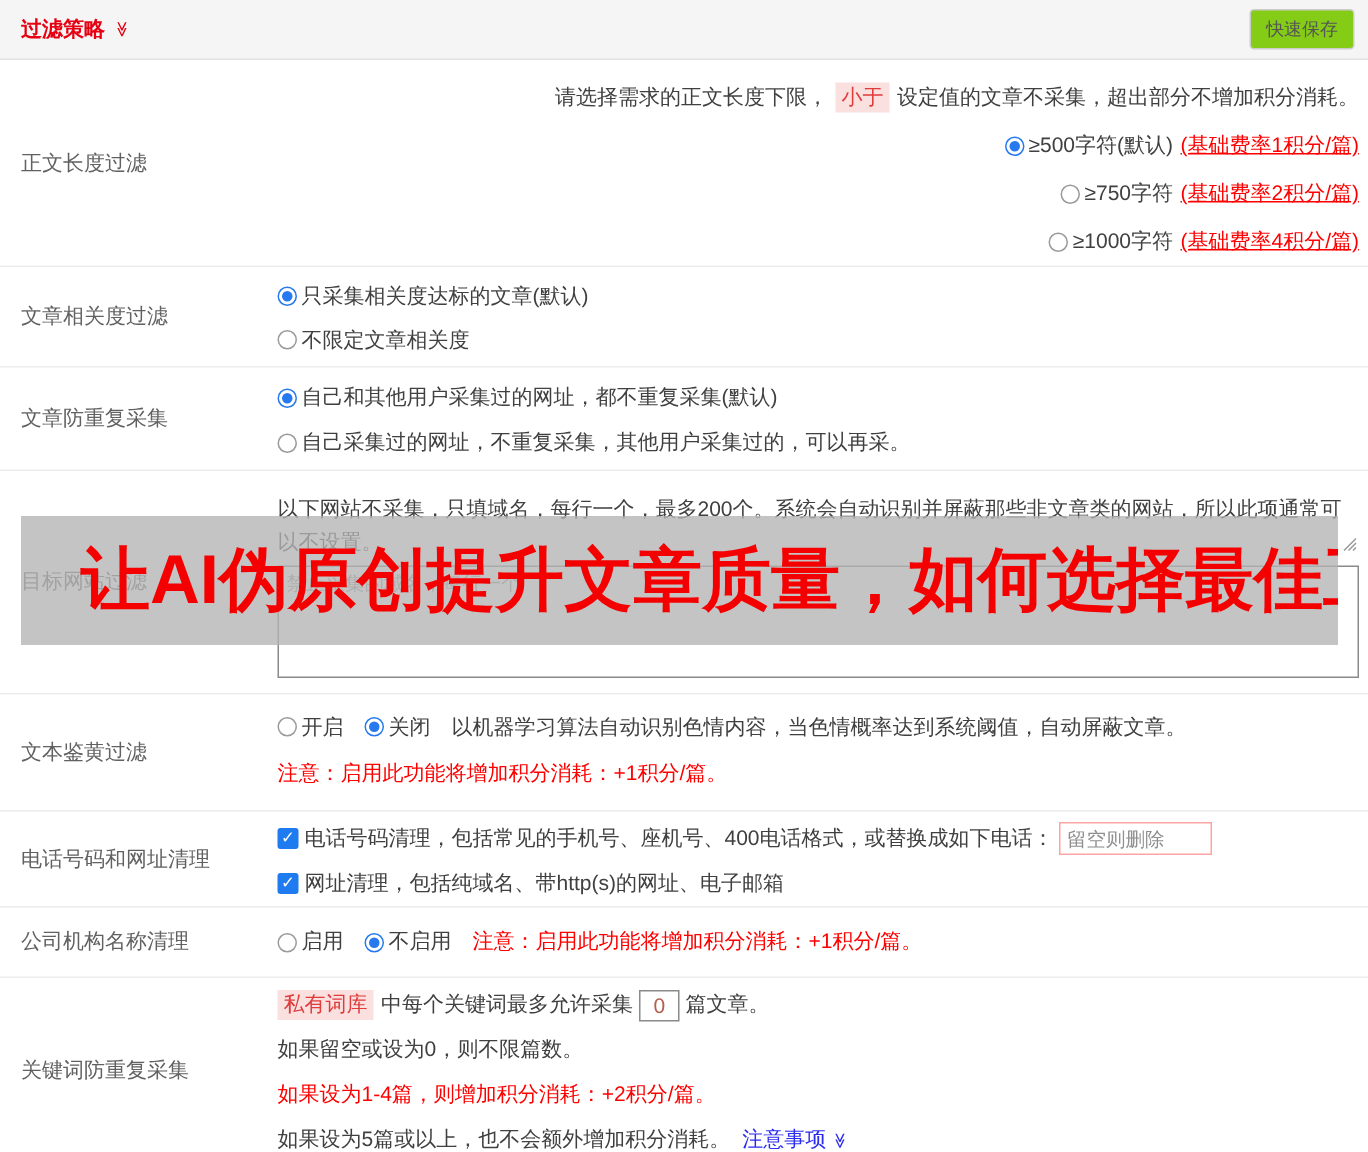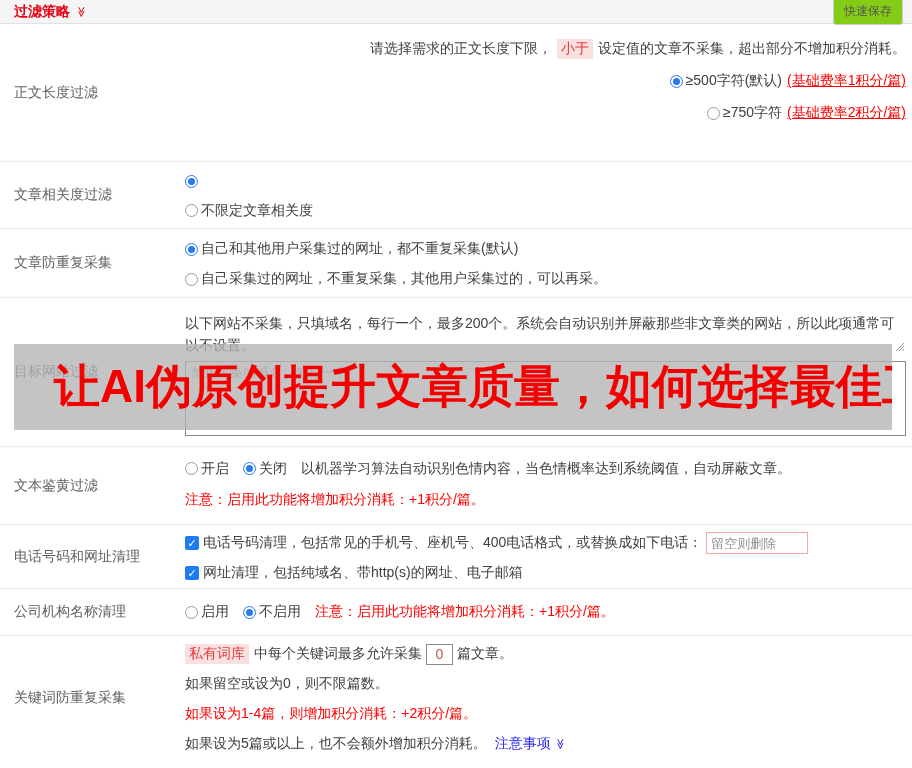--- a/index.html
+++ b/index.html
@@ -1,20 +1,20 @@
 <!DOCTYPE html>
 <html><head>
 <meta charset="utf-8">
 <style>
   * { margin:0; padding:0; box-sizing:border-box; }
   html,body { width:912px; height:768px; background:#fff; font-family:"Liberation Sans","DejaVu Sans",sans-serif; }
   #app { position:relative; width:912px; height:768px; overflow:hidden; background:#fff; color:#404040; font-size:14px; }
 
   
-  .topbar { height:24px; background:#f5f5f5; border-bottom:1px solid #e2e2e2; display:flex; align-items:center; justify-content:space-between; padding:0 9px 0 14px; }
+  .topbar { height:40px; background:#f5f5f5; border-bottom:1px solid #e2e2e2; display:flex; align-items:center; justify-content:space-between; padding:0 9px 0 14px; }
   .topbar-title { color:#e60012; font-size:14px; font-weight:bold; cursor:pointer; display:flex; align-items:center; gap:4px; }
   .chev { display:inline-block; transform:rotate(90deg) scale(.75); font-weight:normal; }
   .save-btn { background:#84cc16; border:1px solid #ccc; border-radius:3px; font-size:12px; color:#555; padding:4px 10px; cursor:pointer; font-family:inherit; }
 
   
   .row { display:flex; border-bottom:1px solid #ececec; }
   .row-label { width:185px; flex:none; padding-left:14px; display:flex; align-items:center; color:#616161; }
   .row-content { flex:1; padding-right:6px; }
   .line { display:flex; align-items:center; white-space:nowrap; }
   .r1 { height:138px; } .r1 .line{ height:32px;justify-content:flex-end; } .r1 .row-content{ padding-top:9px; }
@@ -75,28 +75,34 @@
       <div class="line">
         <span class="radio checked"></span>
         <span>≥500字符(默认)</span>
         <span class="fee">(基础费率1积分/篇)</span>
       </div>
       <div class="line">
         <span class="radio"></span>
         <span>≥750字符</span>
         <span class="fee">(基础费率2积分/篇)</span>
       </div>
+      <div class="line">
+        <span class="radio"></span>
+        <span>≥1000字符</span>
+        <span class="fee">(基础费率4积分/篇)</span>
+      </div>
     </div>
   </div>
 
   <div class="row r2">
     <div class="row-label">文章相关度过滤</div>
     <div class="row-content">
       <div class="line">
         <span class="radio checked"></span>
+        <span>只采集相关度达标的文章(默认)</span>
       </div>
       <div class="line">
         <span class="radio"></span>
         <span>不限定文章相关度</span>
       </div>
     </div>
   </div>
 
   <div class="row r3">
     <div class="row-label">文章防重复采集</div>

